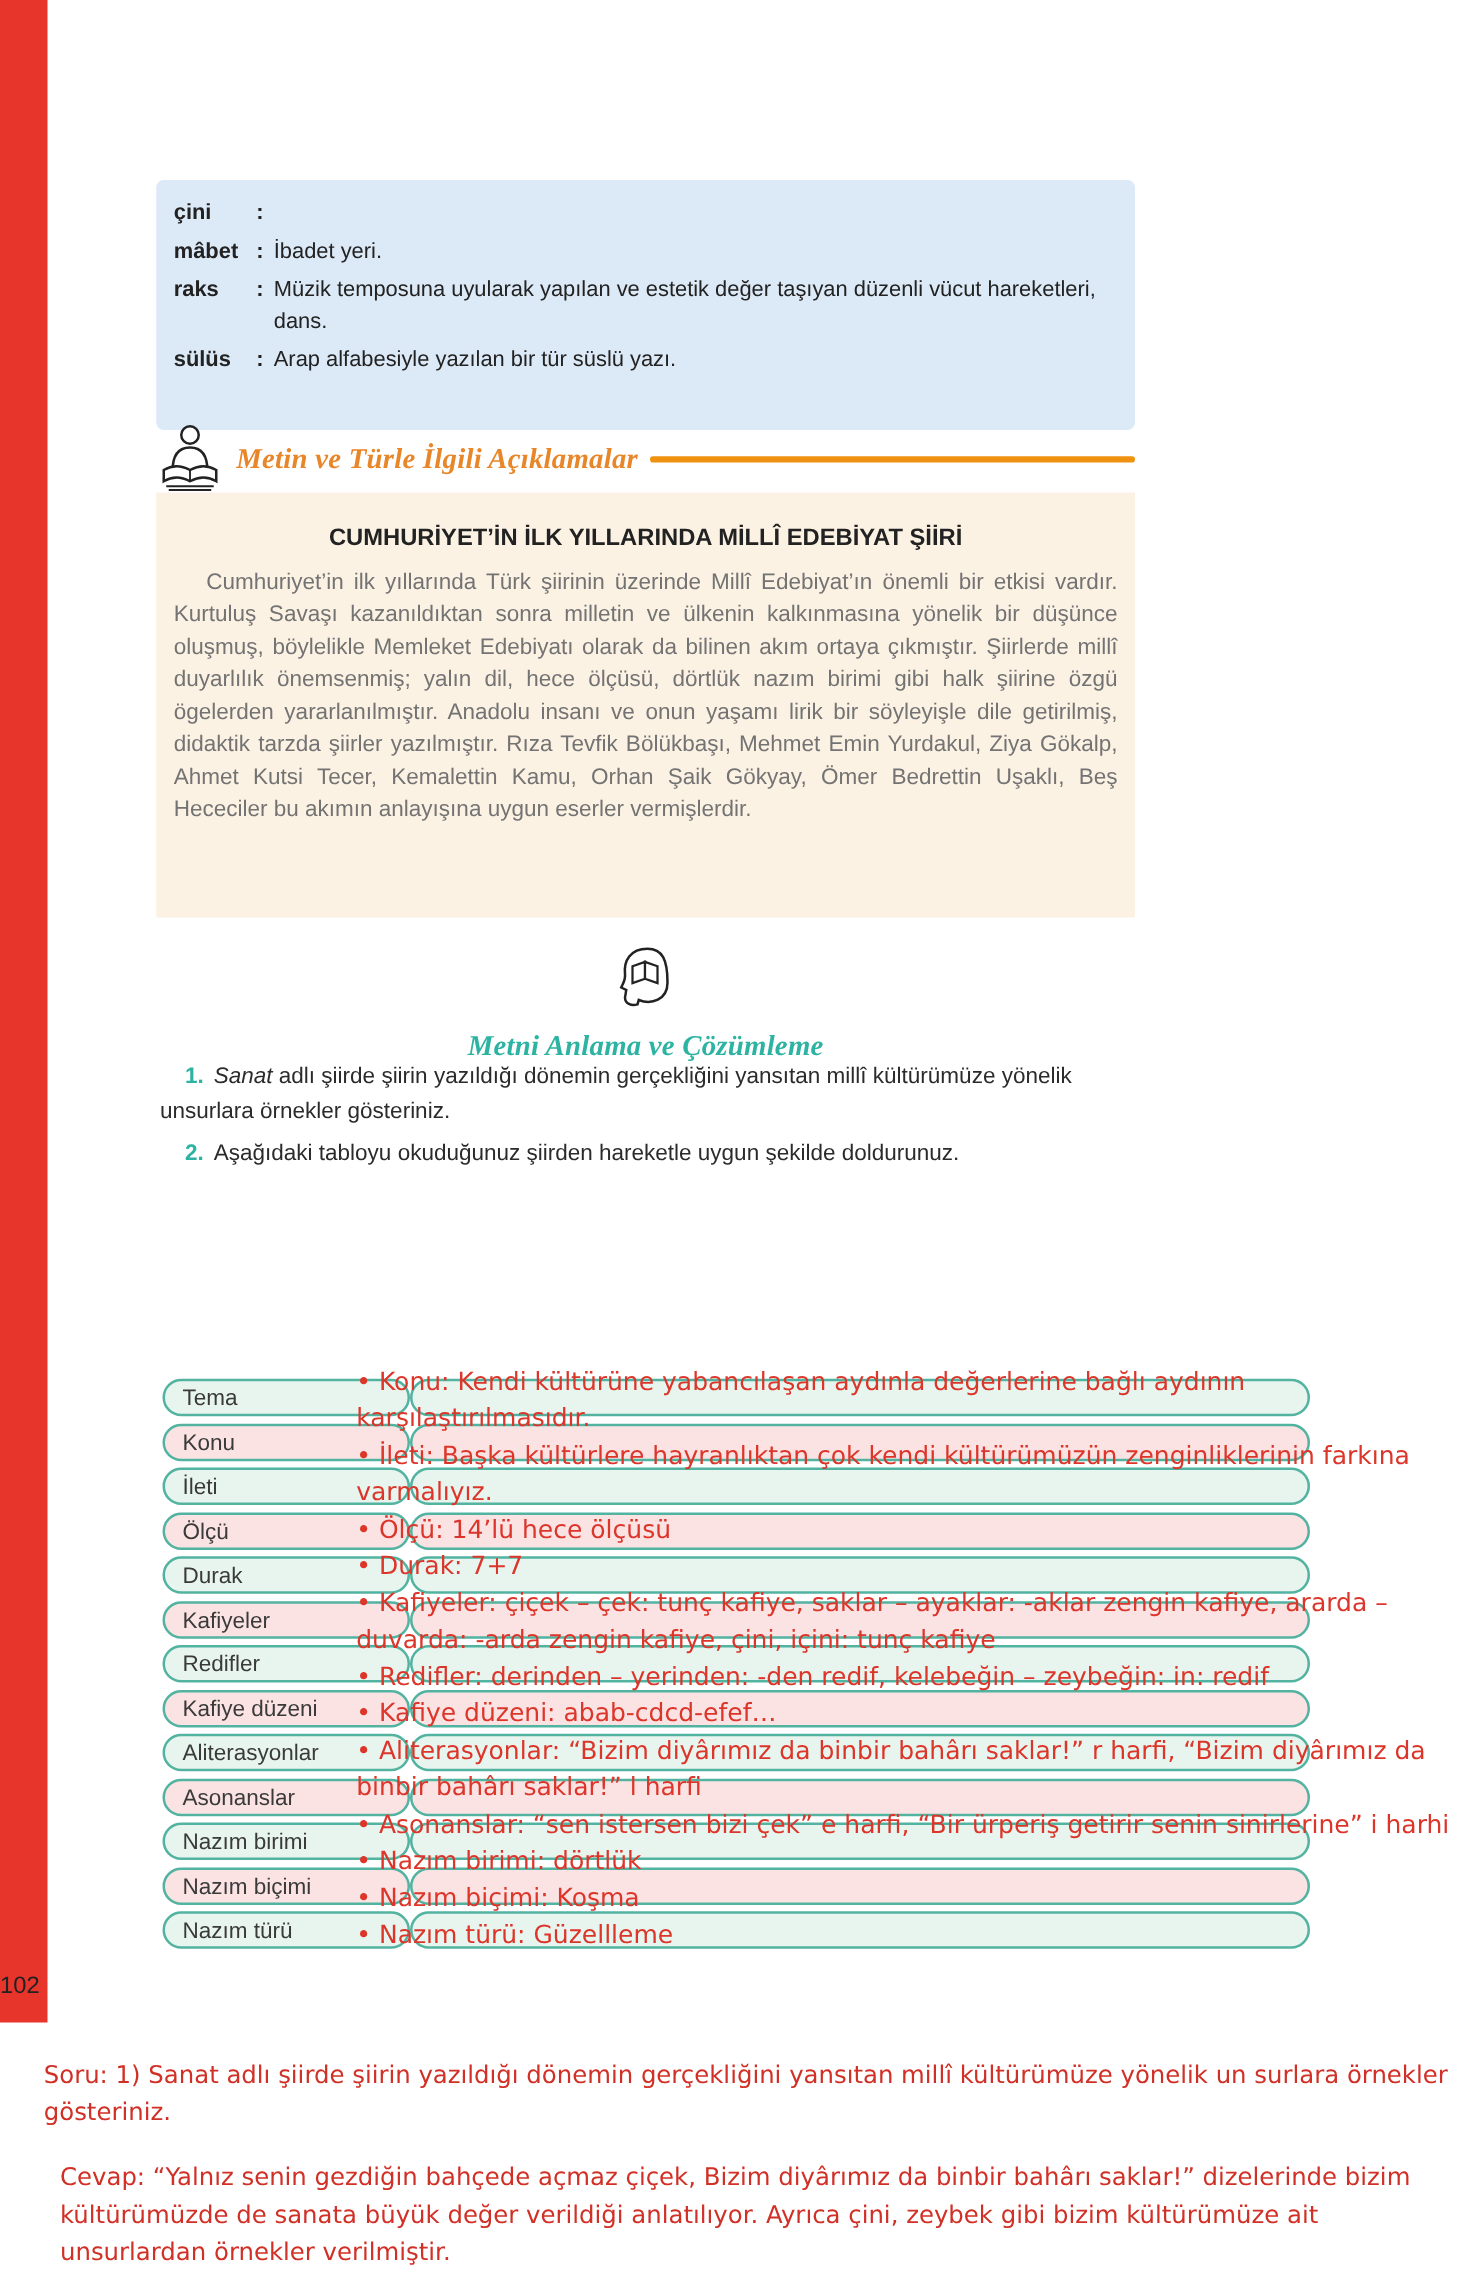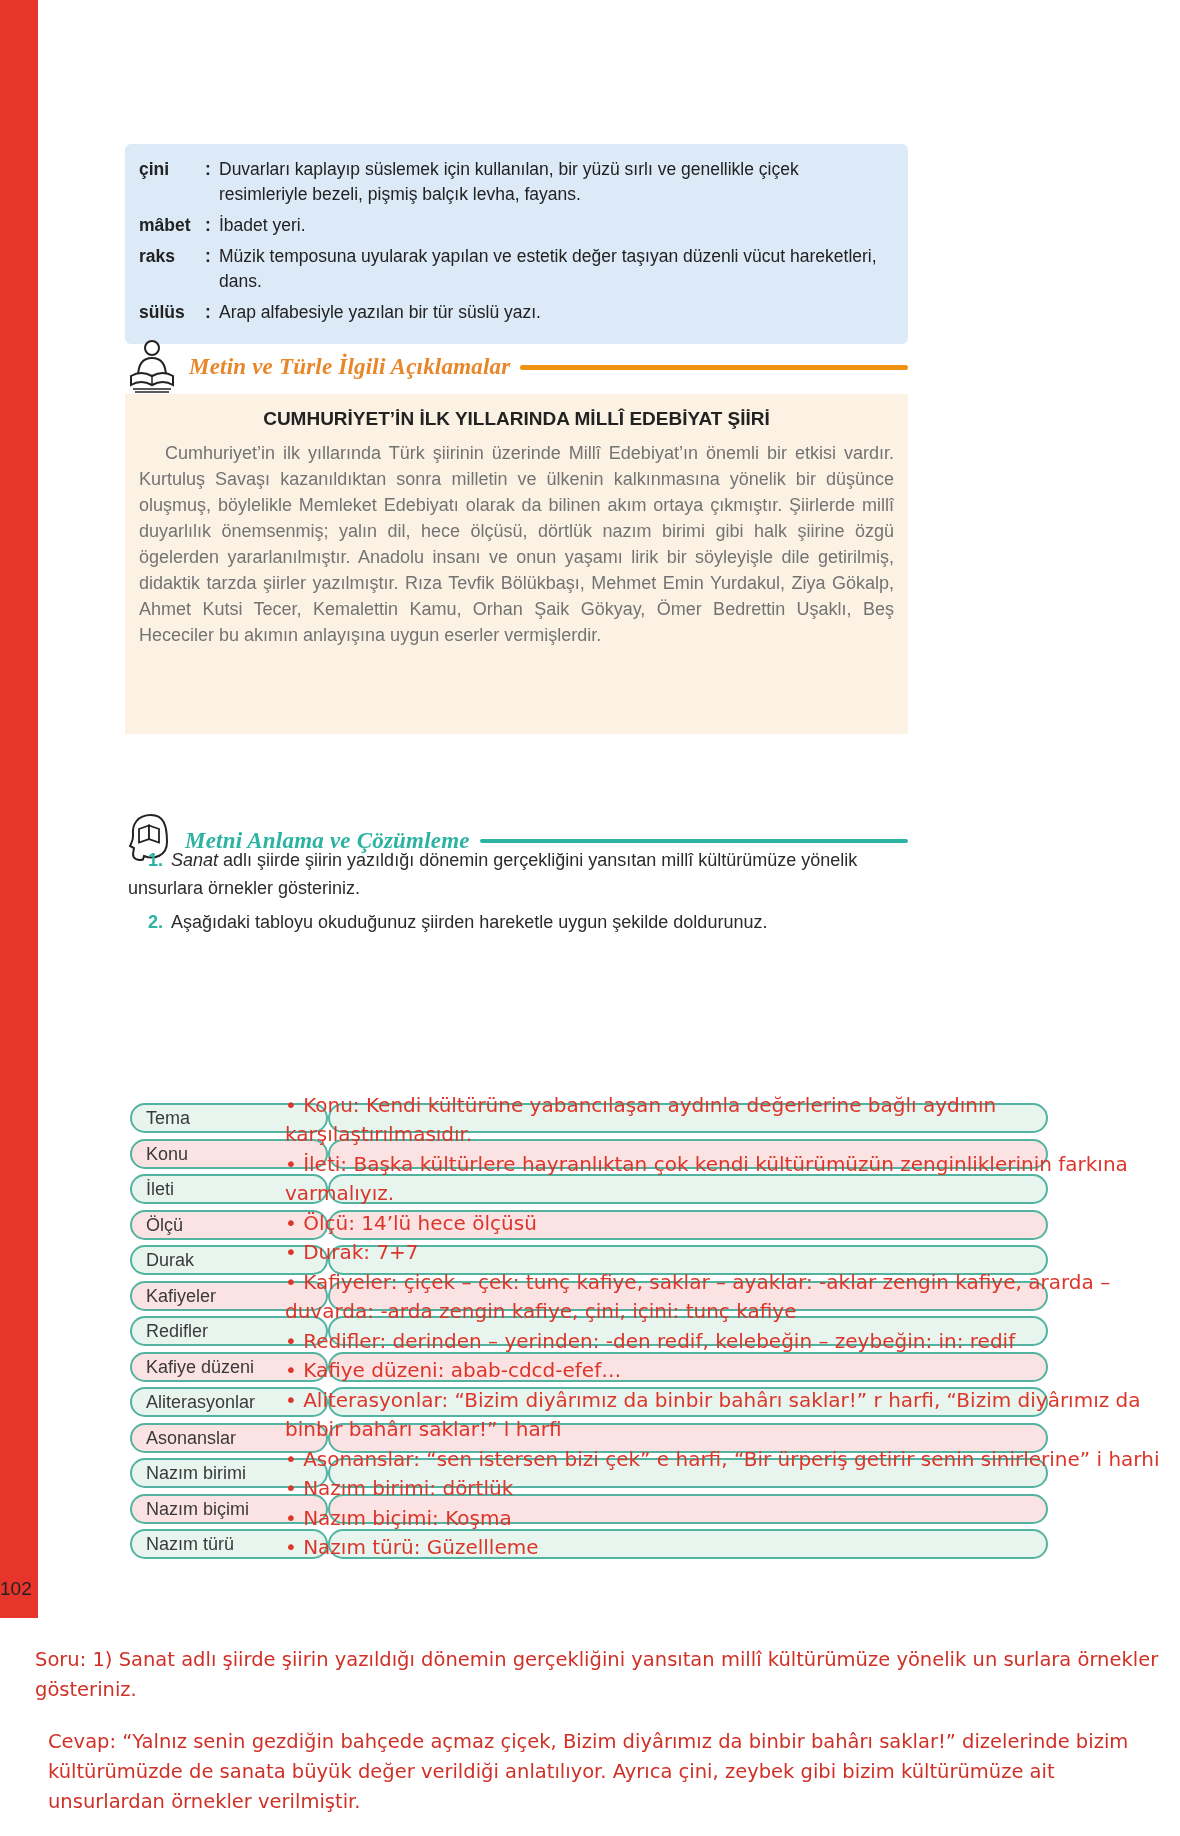--- a/index.html
+++ b/index.html
@@ -13,36 +13,36 @@
   .sec-header { position:absolute; left:125px; width:783px; display:flex; align-items:center; gap:10px; }
   .sec-title { font-family:"Liberation Serif", serif; font-style:italic; font-weight:bold;
                font-size:23px; white-space:nowrap; letter-spacing:0.2px; }
   .sec-rule { flex:1; height:4px; border-radius:3px; }
   .hdr-vocab    { top:96px;  height:50px; }
   .hdr-vocab .sec-title { color:#1b9ad6; }
   .hdr-vocab .sec-rule  { background:#1b9ad6; }
   .hdr-expl     { top:340px; height:54px; }
   .hdr-expl .sec-title { color:#e8862a; }
   .hdr-expl .sec-rule  { background:#ef9211; height:5px; }
-  .hdr-analysis { top:812px; height:58px; }
+  .hdr-analysis { top:756px; height:58px;flex-direction:column; }
   .hdr-analysis .sec-title { color:#2cb3a2; }
   .hdr-analysis .sec-rule  { background:#2cb3a2; }
   .sec-icon { flex:0 0 auto; display:flex; align-items:center; }
 
   
   .vocab-box { position:absolute; left:125px; top:144px; width:783px; height:200px;
                background:#dce9f6; border-radius:6px; padding:13px 16px 10px 14px; box-sizing:border-box; }
   .vocab-row { display:grid; grid-template-columns:66px 14px 1fr; font-size:17.5px;
                line-height:25px; margin-bottom:6px; color:#222; }
   .vocab-term { font-weight:bold; }
   .vocab-colon { font-weight:bold; }
 
   
   .expl-box { position:absolute; left:125px; top:394px; width:783px; min-height:340px;
-              background:#fcf2e4; padding:12px 14px 10px; box-sizing:border-box; }
+              background:#fcf2e4; padding:24px 14px 10px; box-sizing:border-box; }
   .expl-title { text-align:center; font-weight:bold; font-size:19px; margin:2px 0 10px; color:#222; }
   .expl-p { font-size:18px; line-height:26px; text-align:justify; color:#737373;
             text-indent:26px; margin:0 0 8px; }
 
   
   .q { position:absolute; left:128px; width:788px; font-size:18px; line-height:28px; color:#2b2b2b; }
   .q1 { top:846px; } .q2 { top:908px; }
   .qnum { color:#2cb3a2; font-weight:bold; margin-left:20px; margin-right:8px; }
 
   
@@ -69,21 +69,20 @@
 <body>
 
 <div class="page">
   <div class="red-bar"></div>
 
 
   <div class="vocab-box">
     <div class="vocab-row">
       <span class="vocab-term">çini</span>
       <span class="vocab-colon">:</span>
-      <span class="vocab-def">Duvarları kaplayıp süslemek için kullanılan, bir yüzü sırlı ve genellikle çiçek resimleriyle bezeli, pişmiş balçık levha, fayans.</span>
     </div>
     <div class="vocab-row">
       <span class="vocab-term">mâbet</span>
       <span class="vocab-colon">:</span>
       <span class="vocab-def">İbadet yeri.</span>
     </div>
     <div class="vocab-row">
       <span class="vocab-term">raks</span>
       <span class="vocab-colon">:</span>
       <span class="vocab-def">Müzik temposuna uyularak yapılan ve estetik değer taşıyan düzenli vücut hareketleri, dans.</span>

